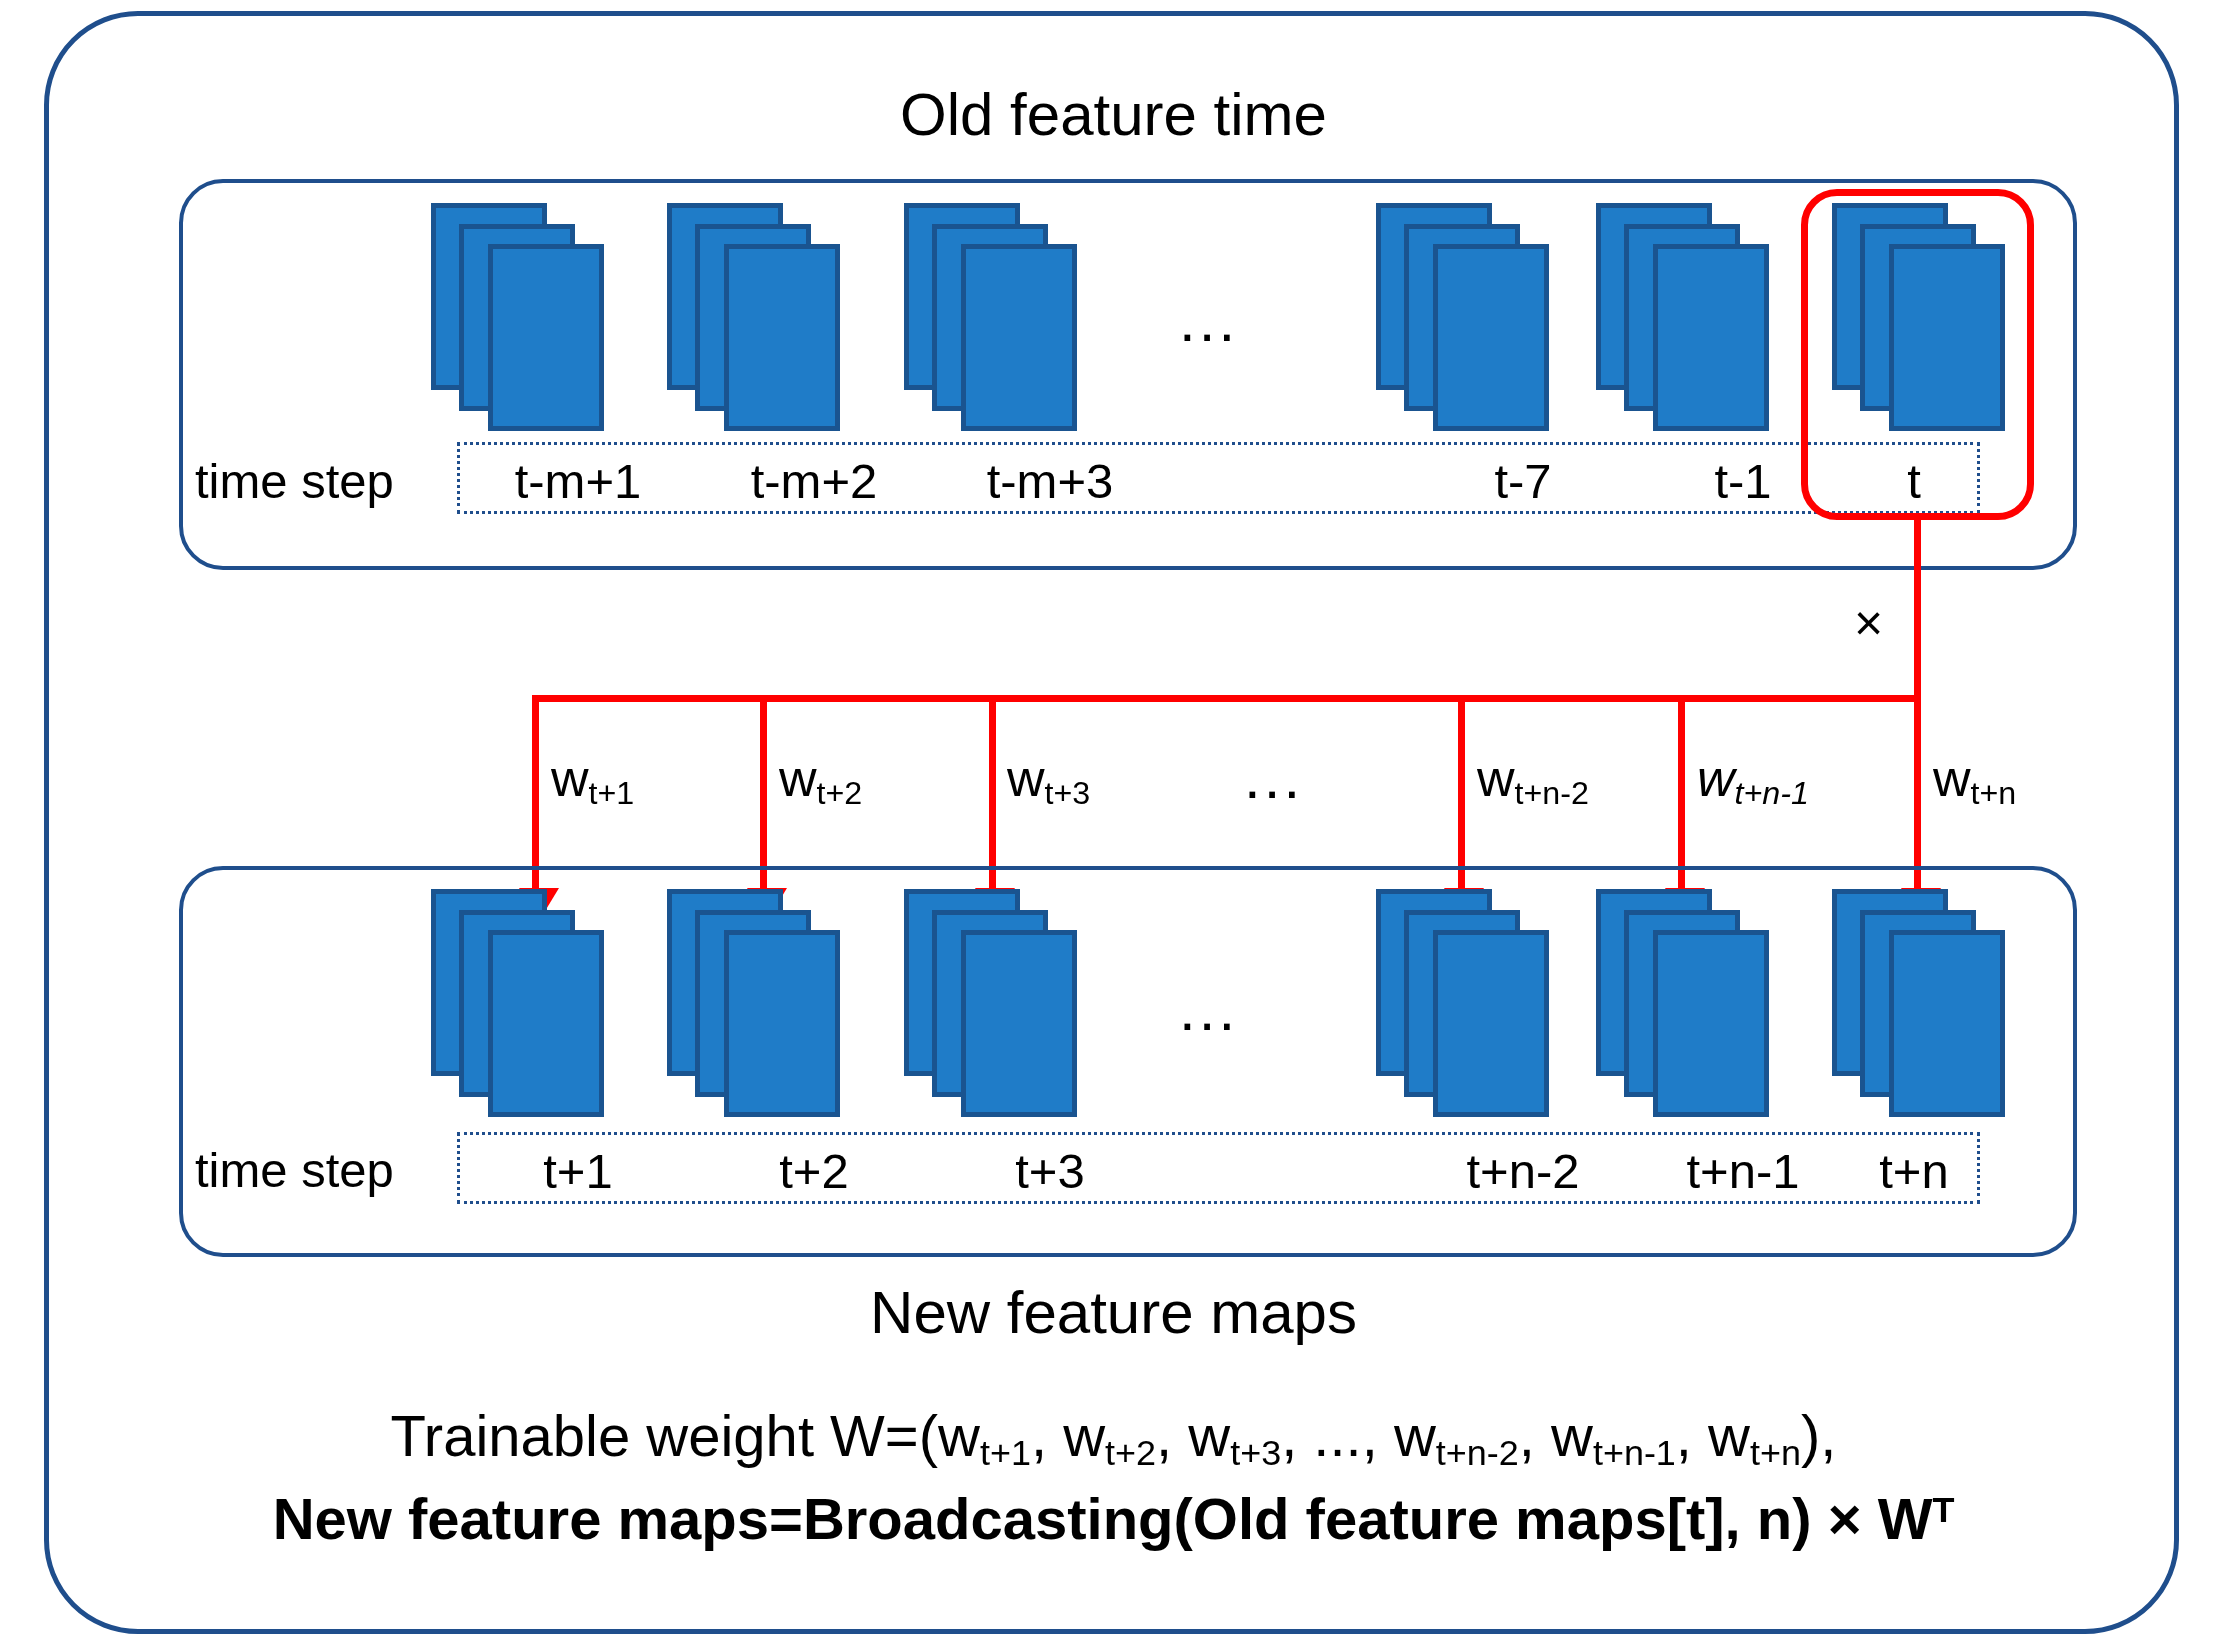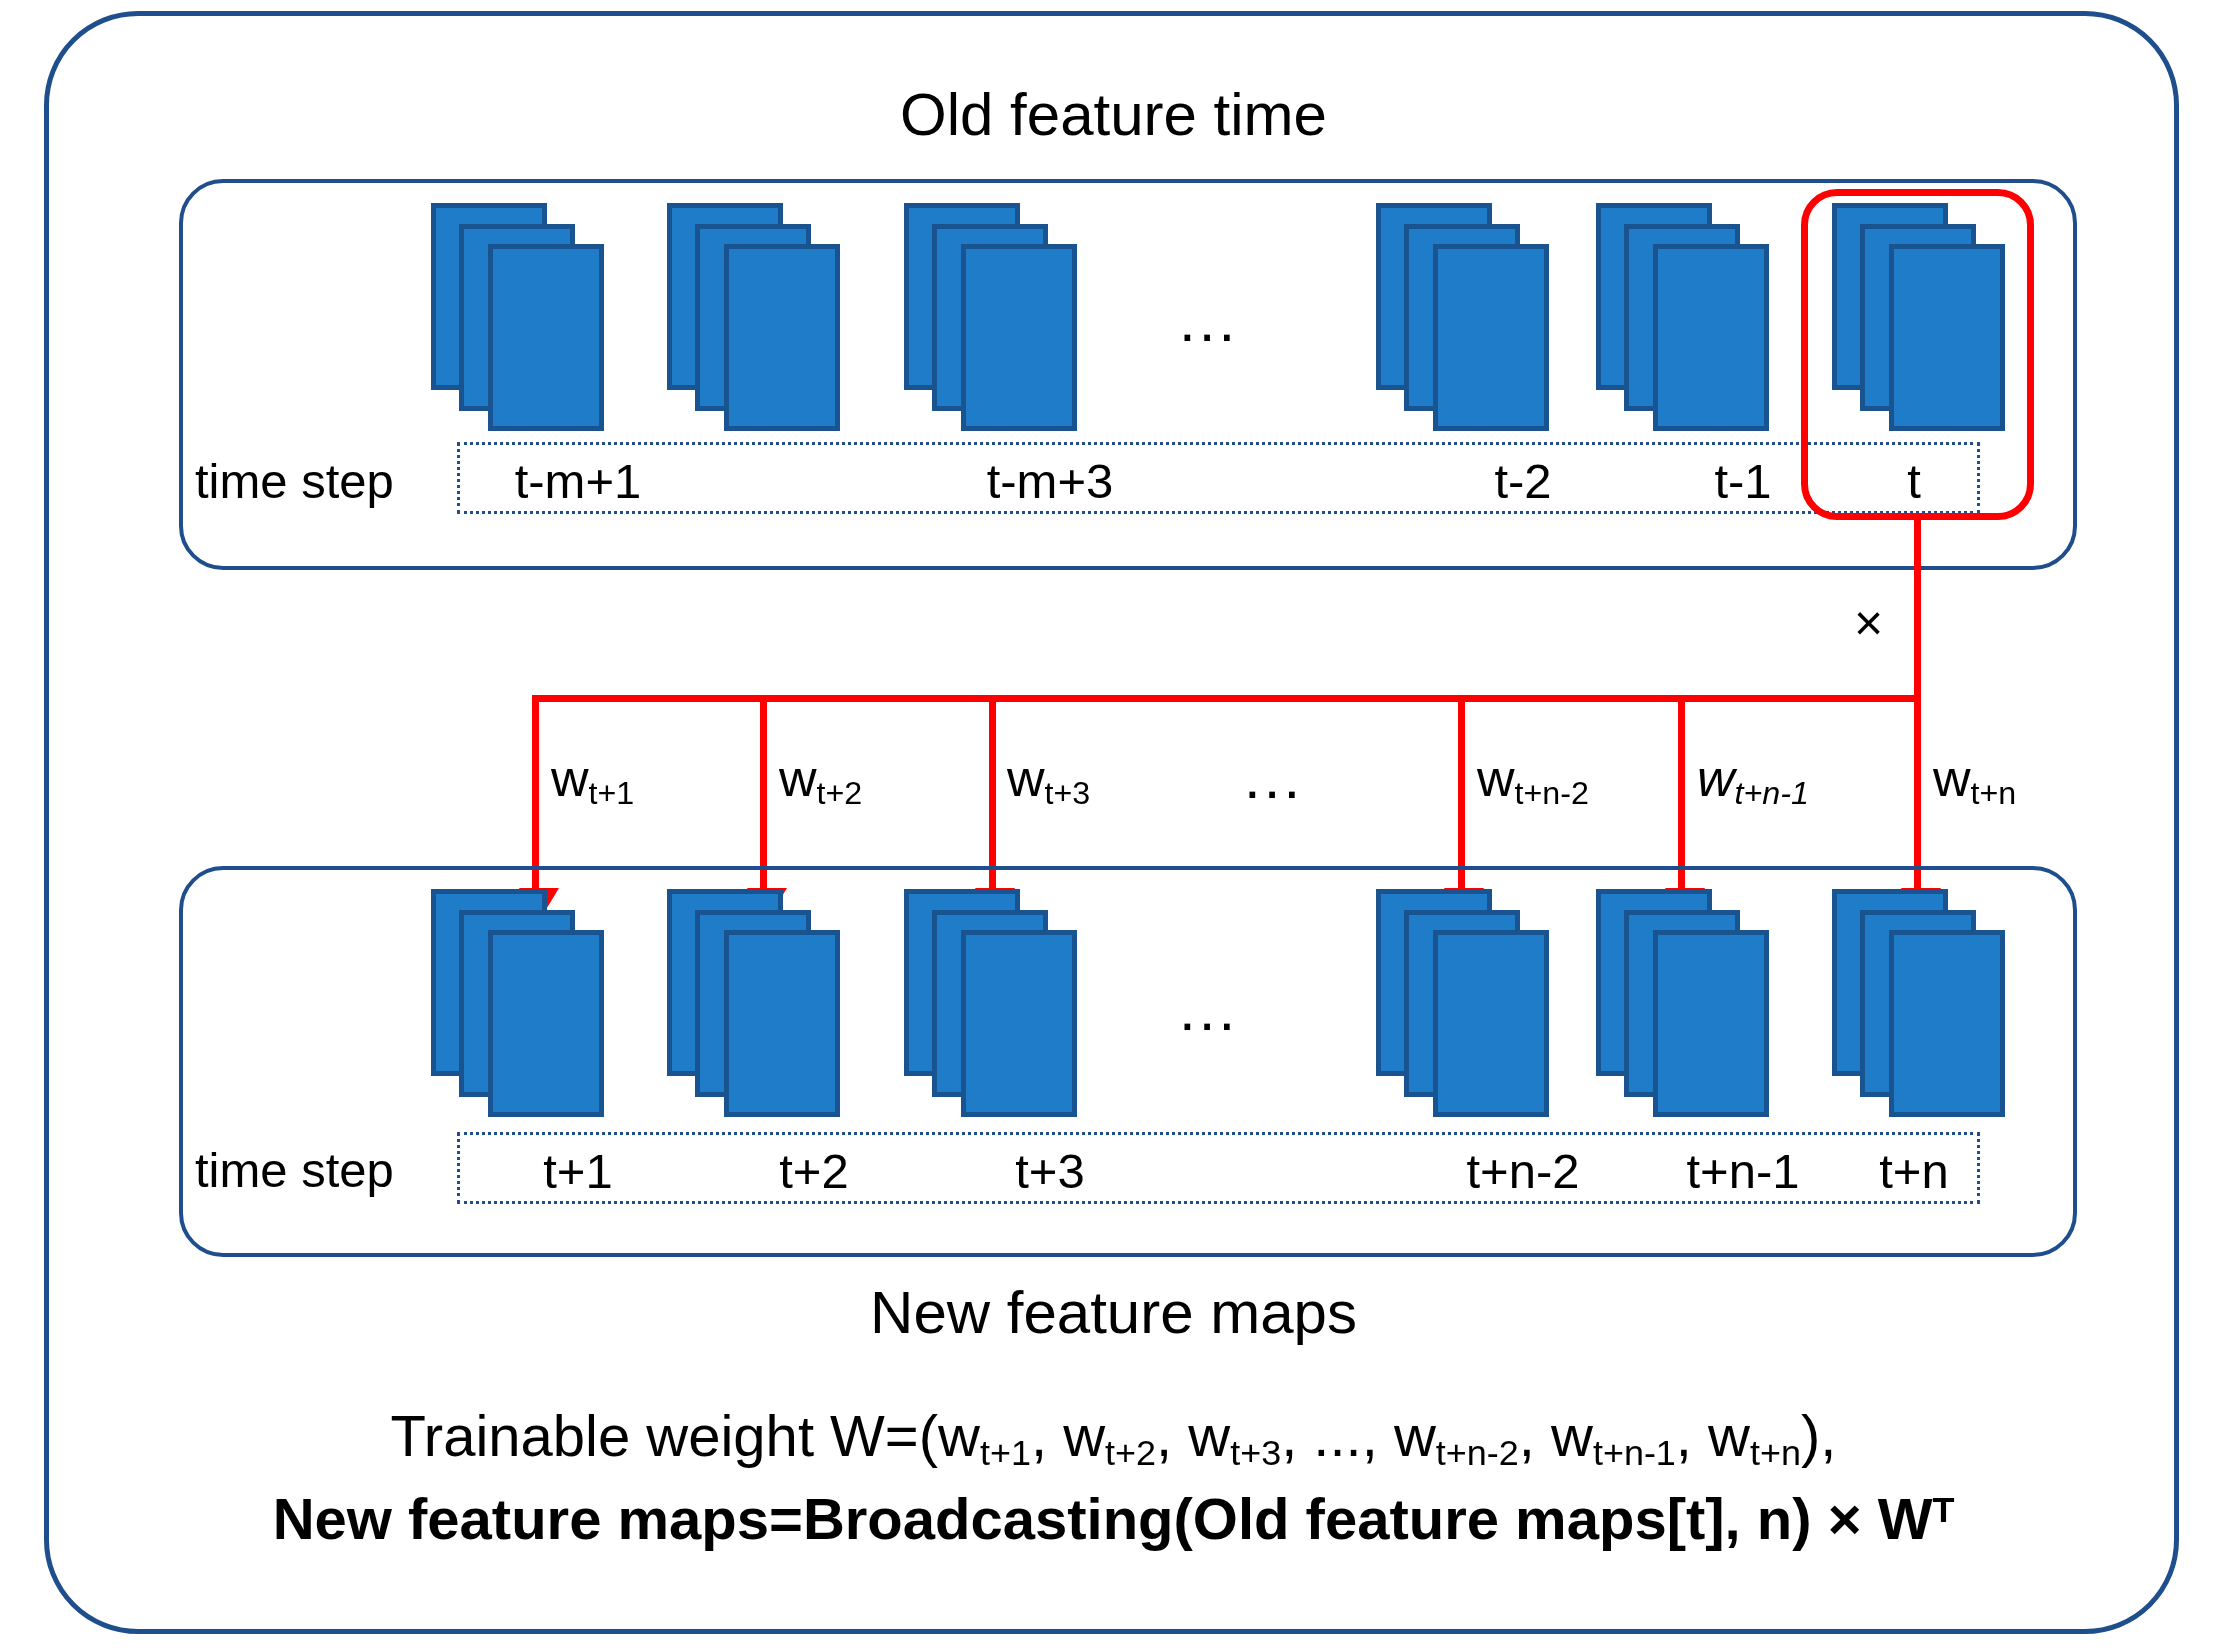--- a/index.html
+++ b/index.html
@@ -245,22 +245,23 @@
     <div class="sheet s2"></div>
     <div class="sheet s3"></div>
   </div>
 
   <div class="ellipsis" style="left:1179px; top:291px;">...</div>
 
   <div class="timestep-label" style="left:195px; top:457px;">time step</div>
 
   <div class="steps-row" style="left:457px; top:442px; width:1523px;">
     <div class="step-cell" style="left:0px;    width:236px;">t-m+1</div>
+    <div class="step-cell" style="left:236px;  width:236px;">t-m+2</div>
     <div class="step-cell" style="left:472px;  width:236px;">t-m+3</div>
-    <div class="step-cell" style="left:945px; width:236px;">t-2</div>
+    <div class="step-cell" style="left:945px; width:236px;">t-7</div>
     <div class="step-cell" style="left:1165px; width:236px;">t-1</div>
     <div class="step-cell" style="left:1385px; width:138px;">t</div>
   </div>
 
   <div id="red-highlight"></div>
 
   <div class="rline-v" style="left:1914px; top:516px; height:185px;"></div>
 
   <div class="rline-h" style="left:532px; top:695px; width:1389px;"></div>
 

